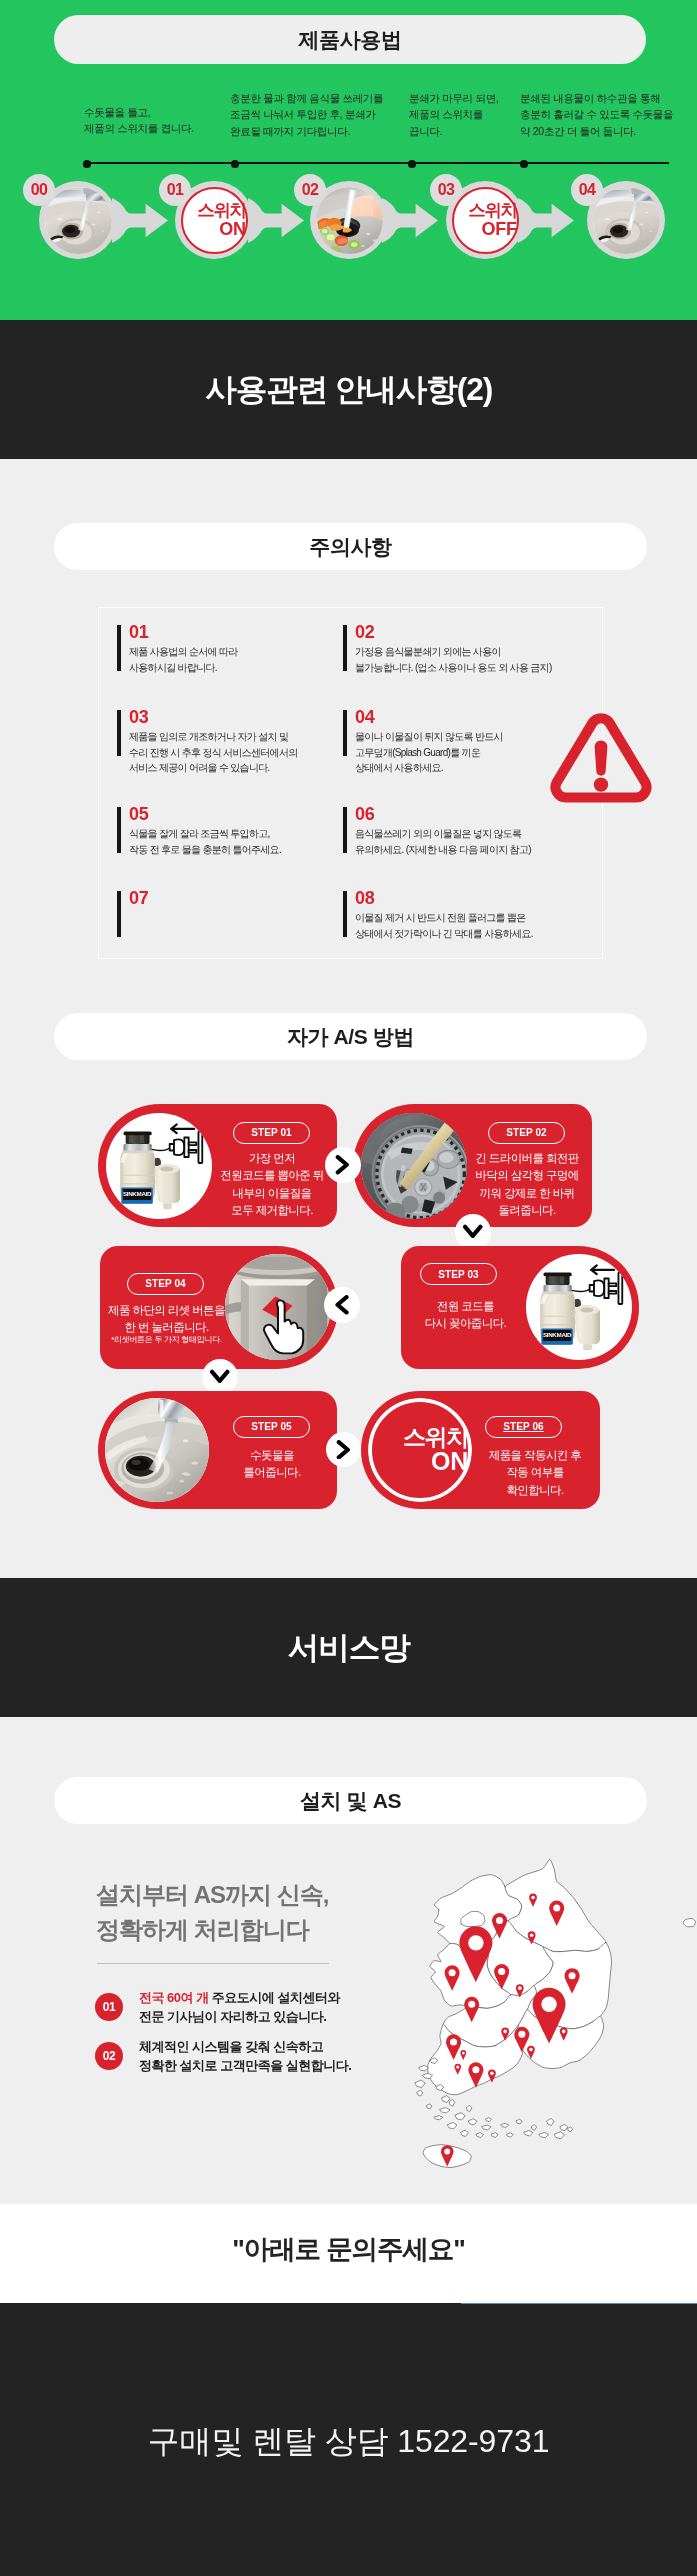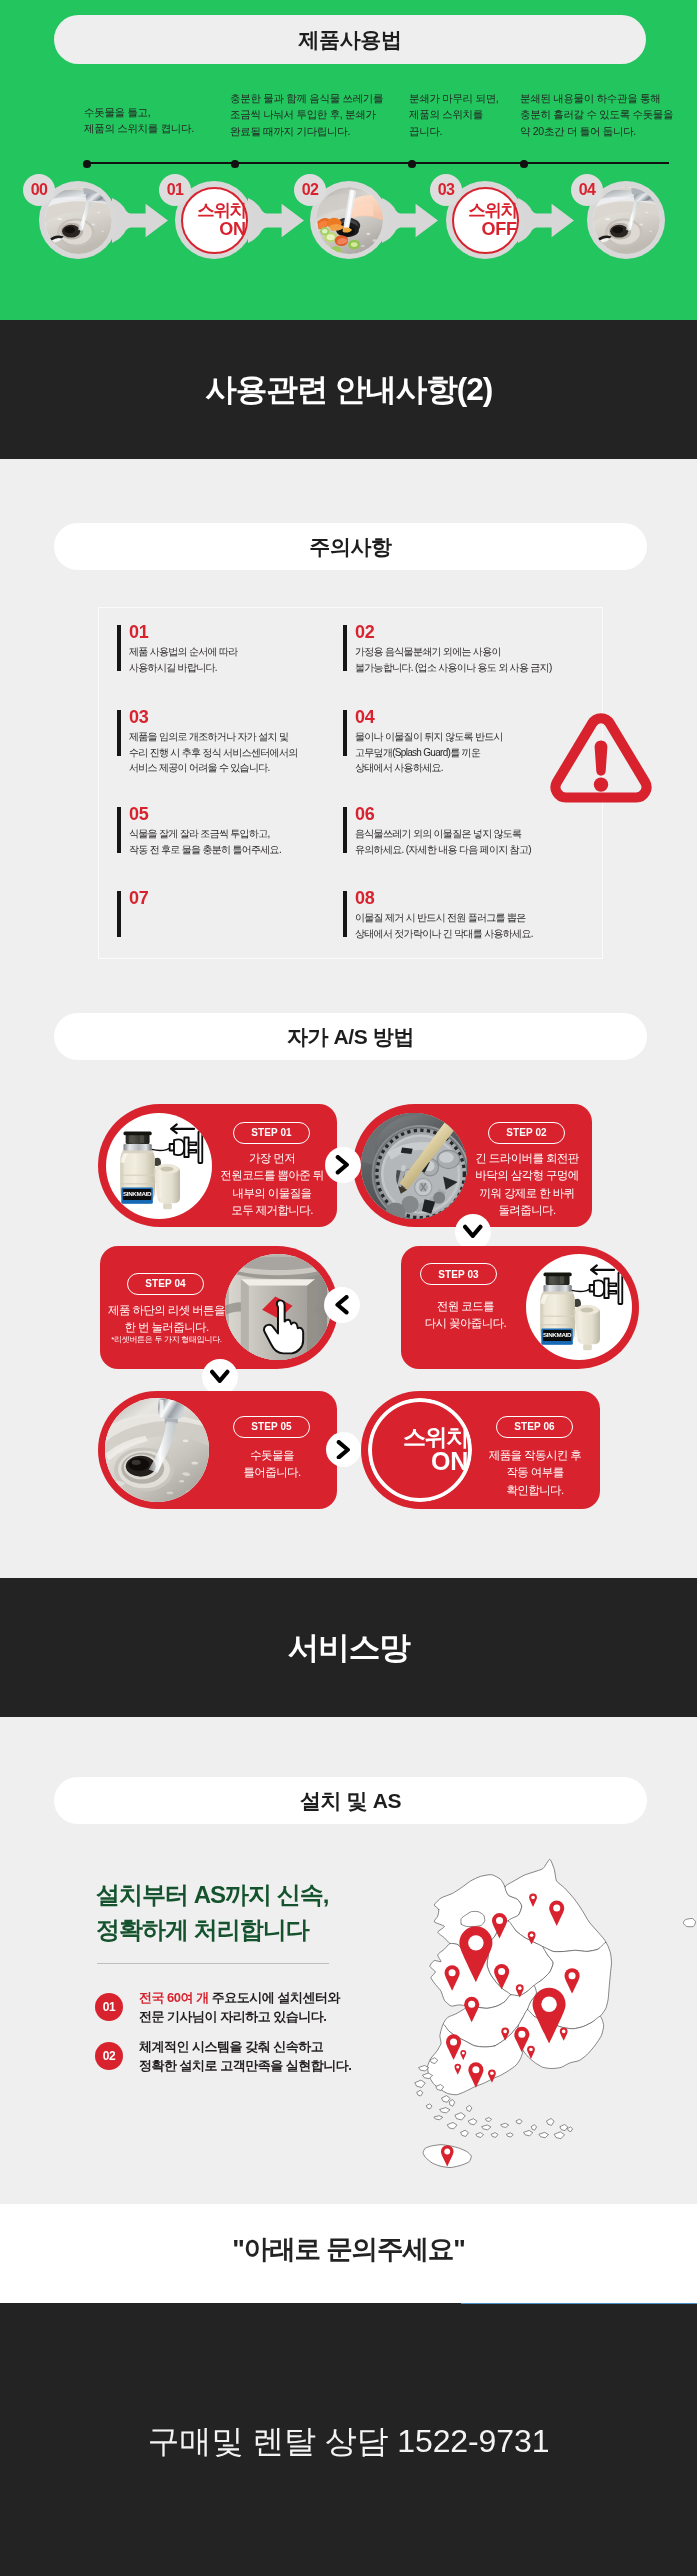--- a/index.html
+++ b/index.html
@@ -51,21 +51,21 @@
 
   
   .card{position:absolute;background:#d8232f;border-radius:16.7px;}
   .mediaC{position:absolute;width:105px;height:105px;border-radius:50%;background:#fff;overflow:hidden;}
   .steplab{position:absolute;border:1.4px solid #fff;border-radius:14px;height:21.6px;display:flex;align-items:center;justify-content:center;color:#fff;font-size:10px;font-weight:bold;letter-spacing:0.1px;}
   .steptxt{position:absolute;color:#fff;font-size:11.5px;line-height:1.5;text-align:center;white-space:pre-line;letter-spacing:-0.6px;}
   .stepnote{position:absolute;color:#fff;font-size:8px;text-align:center;letter-spacing:-0.3px;}
   .navcirc{position:absolute;width:31px;height:31px;border-radius:50%;background:#fff;display:flex;align-items:center;justify-content:center;}
 
   
-  .ins-h{position:absolute;font-size:24px;font-weight:bold;line-height:1.46;white-space:pre-line;letter-spacing:-1px;color:#14532d;}
+  .ins-h{position:absolute;font-size:24px;font-weight:bold;line-height:1.46;white-space:pre-line;letter-spacing:-1px;color:#737373;}
   .ins-hr{position:absolute;height:0.7px;background:#bdbdbd;}
   .pnum{position:absolute;width:28px;height:28px;border-radius:50%;background:#d8232f;color:#fff;font-size:12px;font-weight:bold;display:flex;align-items:center;justify-content:center;letter-spacing:-0.3px;}
   .ptxt{position:absolute;font-size:13px;line-height:1.45;white-space:pre-line;letter-spacing:-0.5px;color:#231f20;font-weight:bold;}
   .ptxt .hl{color:#d8232f;}
 
   
   .prompt{position:absolute;width:100%;text-align:center;font-size:26.5px;font-weight:bold;letter-spacing:-1.1px;color:#232323;}
   .phone{position:absolute;width:100%;text-align:center;color:#f4f4f4;font-size:32px;letter-spacing:-0.1px;}
   .blueline{position:absolute;height:1.4px;background:#4a90c4;}
 </style>
@@ -724,21 +724,21 @@
     <div class="steptxt" style="left:118px;top:56px;width:112px;">수돗물을
 틀어줍니다.</div>
   </div>
   <div class="card" style="left:361px;top:932px;width:239px;height:118px;border-radius:59px 18px 18px 59px;">
     <div class="mediaC" style="left:7px;top:7px;width:104px;height:104px;background:#d8232f;">
       <div class="sw-ring" style="left:0;top:0;width:104px;height:104px;border:4.2px solid #fff;background:#d8232f;">
         <b class="sw-t" style="color:#fff;font-size:23px;">스위치</b>
         <b class="sw-b" style="color:#fff;font-size:25px;">ON</b>
       </div>
     </div>
-    <div class="steplab" style="left:135px;top:25px;width:77px;">STEP 06</div>
+    <div class="steplab" style="left:124px;top:25px;width:77px;text-decoration:underline;">STEP 06</div>
     <div class="steptxt" style="left:118px;top:56px;width:112px;">제품을 작동시킨 후
 작동 여부를
 확인합니다.</div>
   </div>
   <div class="navcirc" style="left:326px;top:973px;width:35px;height:35px;">
     <svg width="15.3" height="19.5" viewBox="0 0 22 28">
           <path d="M4 3 L17 14 L4 25" fill="none" stroke="#000" stroke-width="6" stroke-linecap="round" stroke-linejoin="round"></path>
         </svg>
   </div>
 

